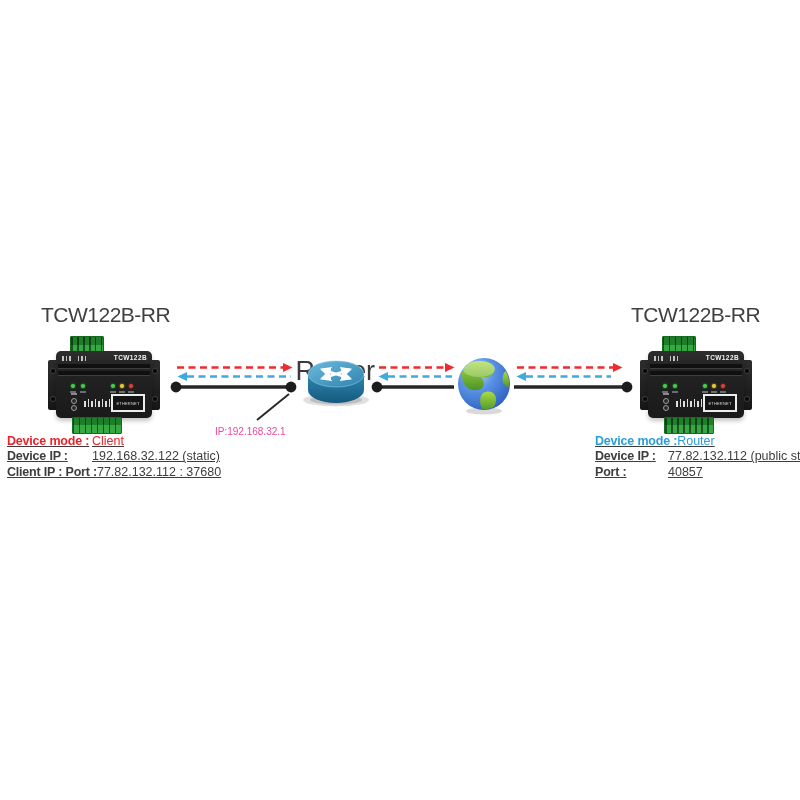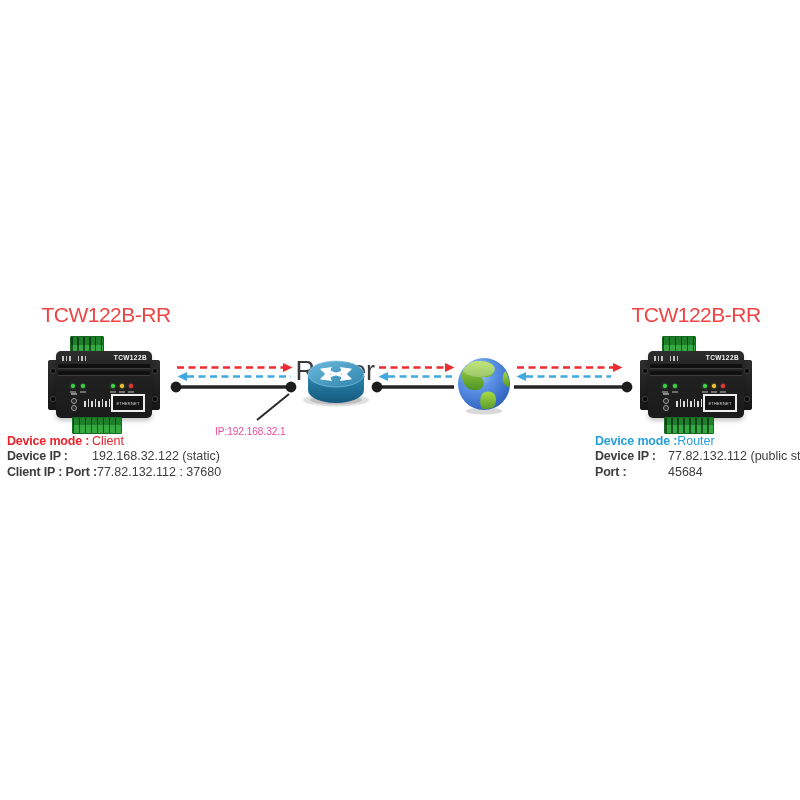--- a/index.html
+++ b/index.html
@@ -1,21 +1,21 @@
 <!DOCTYPE html>
 <html><head>
 <meta charset="utf-8">
 <style>
   html,body{margin:0;padding:0;background:#fff;}
   .stage{position:relative;width:800px;height:800px;background:#ffffff;overflow:hidden;
          font-family:"Liberation Sans",sans-serif;color:#3d3d3d;}
 
   
-  .dev-title{position:absolute;top:303px;width:130px;text-align:center;
-    font-size:21px;letter-spacing:-0.5px;color:#ef4444;font-weight:400;}
+  .dev-title{position:absolute;top:303px;width:130px;
+    font-size:21px;letter-spacing:-0.5px;color:#404040;font-weight:400;}
   .title-left{left:41px;} .title-right{left:631px;}
   .node-label{position:absolute;width:110px;text-align:center;font-size:27px;
     letter-spacing:-0.3px;color:#3a3a3a;margin-top:27px;}
   .router-label{left:280px;top:329px;}
   .internet-label{left:428px;top:327px;}
   .callout-text{position:absolute;left:215px;top:426px;font-size:10px;color:#ec4899;}
 
   
   svg.net{position:absolute;left:0;top:0;pointer-events:none;}
 
@@ -60,21 +60,21 @@
   .dip i{display:block;width:1.5px;height:6px;background:#dedede;}
   .dip i:nth-child(2n){height:7.5px;}
   .eth{position:absolute;left:55px;top:43px;width:30px;height:14px;border:2px solid #ececec;
     background:#141414;display:flex;align-items:center;justify-content:center;}
   .eth span{font-size:4px;color:#d8d8d8;letter-spacing:.2px;}
 
   
   .config{position:absolute;top:434px;font-size:12.5px;line-height:15.4px;color:#3d3d3d;}
   .config-left{left:7px;}
   .config-right{left:595px;}
-  .config .row{display:flex;white-space:nowrap;}
+  .config .row{display:flex;white-space:nowrap;text-decoration:underline;}
   .config .lbl{font-weight:bold;letter-spacing:-0.2px;}
   .config-left .lbl{min-width:85px;}
   .config-right .lbl{min-width:73px;}
   .accent-red .lbl,.accent-red .val{color:#e8232b;}
   .accent-blue .lbl,.accent-blue .val{color:#2b9fd9;}
 </style>
 </head>
 <body>
 
 <div class="stage">
@@ -278,17 +278,17 @@
     <div class="row accent-blue">
       <span class="lbl">Device mode :</span>
       <span class="val">Router</span>
     </div>
     <div class="row">
       <span class="lbl">Device IP :</span>
       <span class="val">77.82.132.112 (public static)</span>
     </div>
     <div class="row">
       <span class="lbl">Port :</span>
-      <span class="val">45684</span>
+      <span class="val">40857</span>
     </div>
   </div>
 
 </div>
 
 </body></html>

